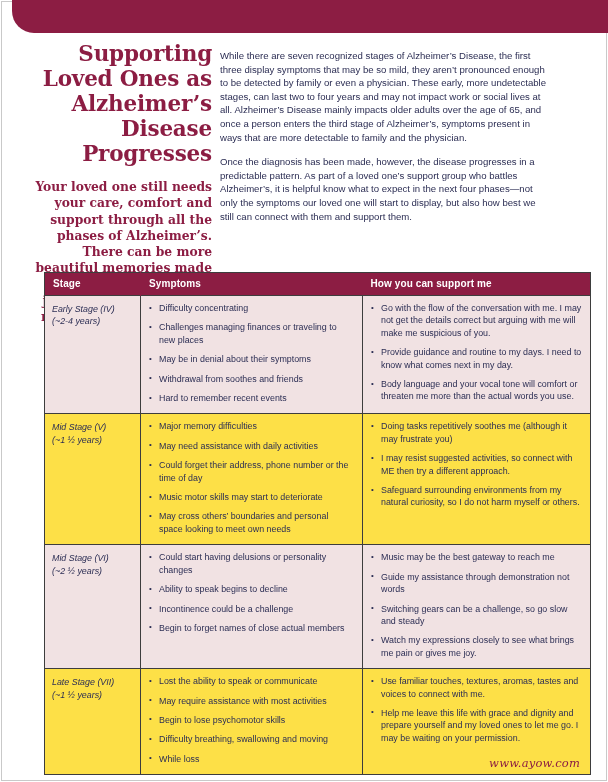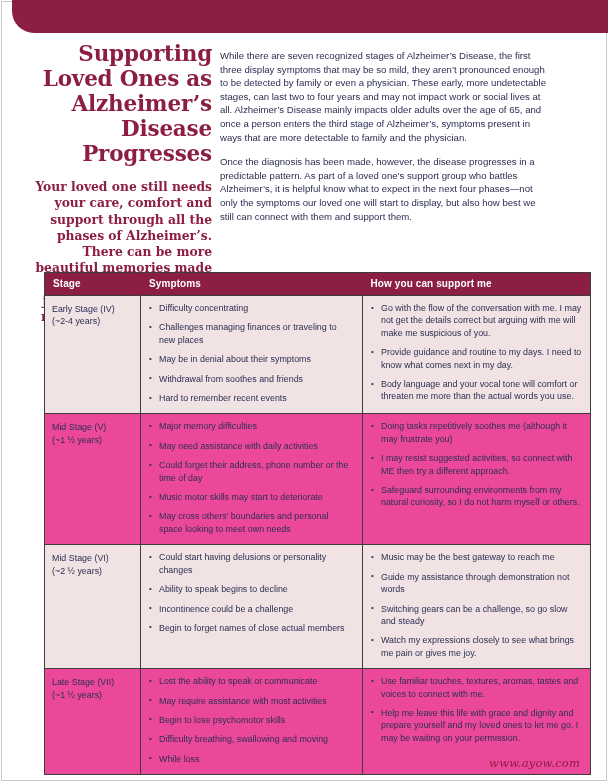--- a/index.html
+++ b/index.html
@@ -117,25 +117,26 @@
 
   tbody td {
     vertical-align: top;
     border: 1px solid #3d3d3d;
     padding: 6px 8px 9px 8px;
     color: #2C2E54;
     font-size: 8.9px;
     line-height: 12.4px;
   }
   tbody tr.shade td { background: #F1E2E3; }
-  tbody tr.plain td { background: #ec4899; }
+  tbody tr.plain td { background: #fde047; }
 
   td.stage-cell {
     padding-left: 7px;
     padding-top: 7px;
+    font-style: italic;
   }
   .stage-name { display: block; }
   .stage-dur  { display: block; }
 
   ul.bullets {
     list-style: none;
     margin: 0;
     padding: 0;
   }
   ul.bullets li {

